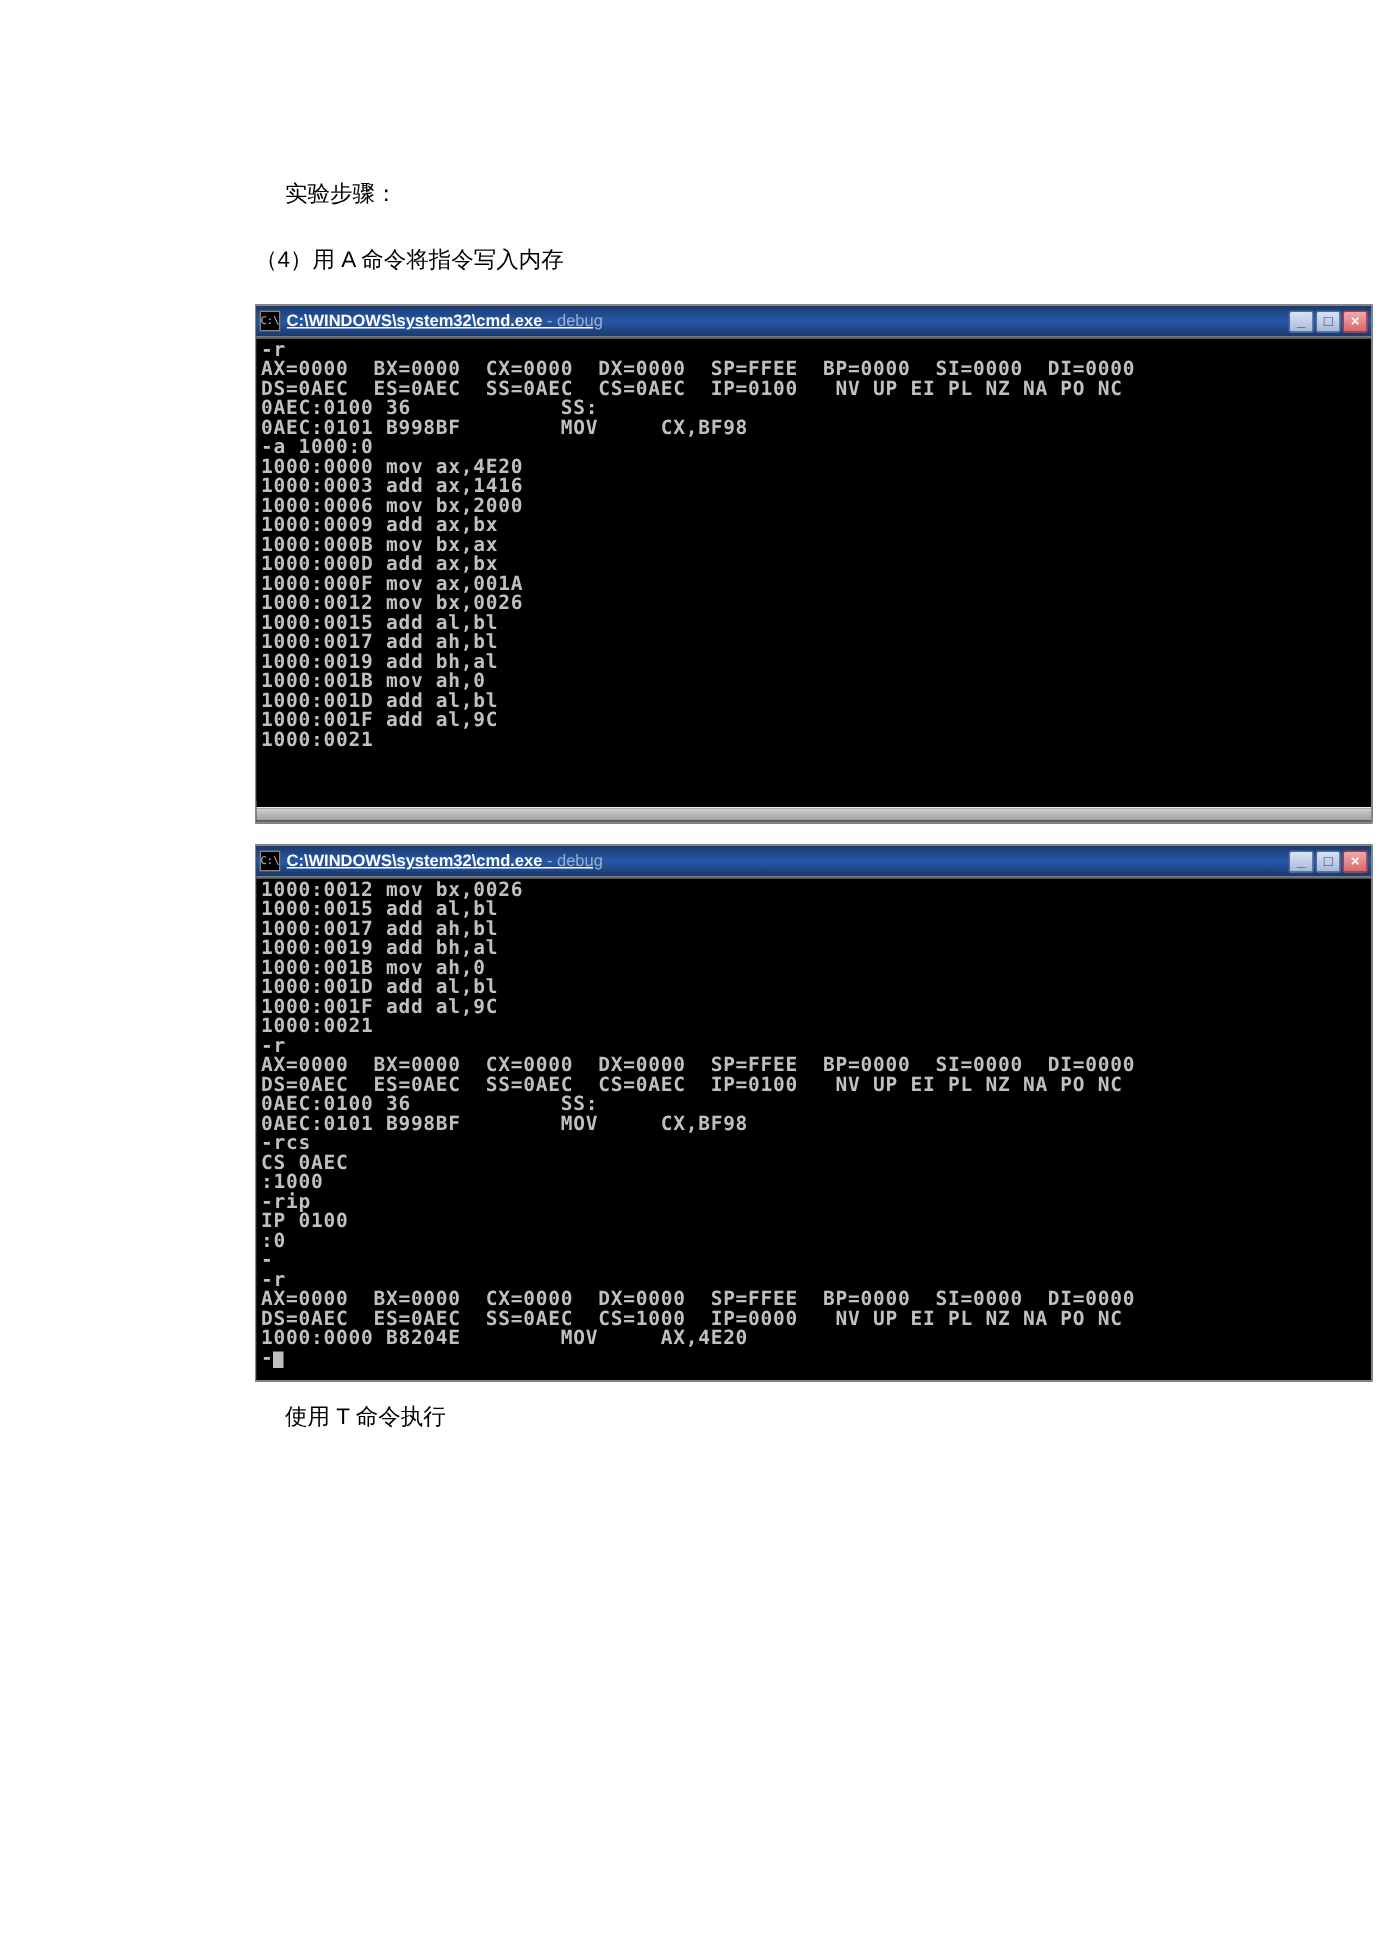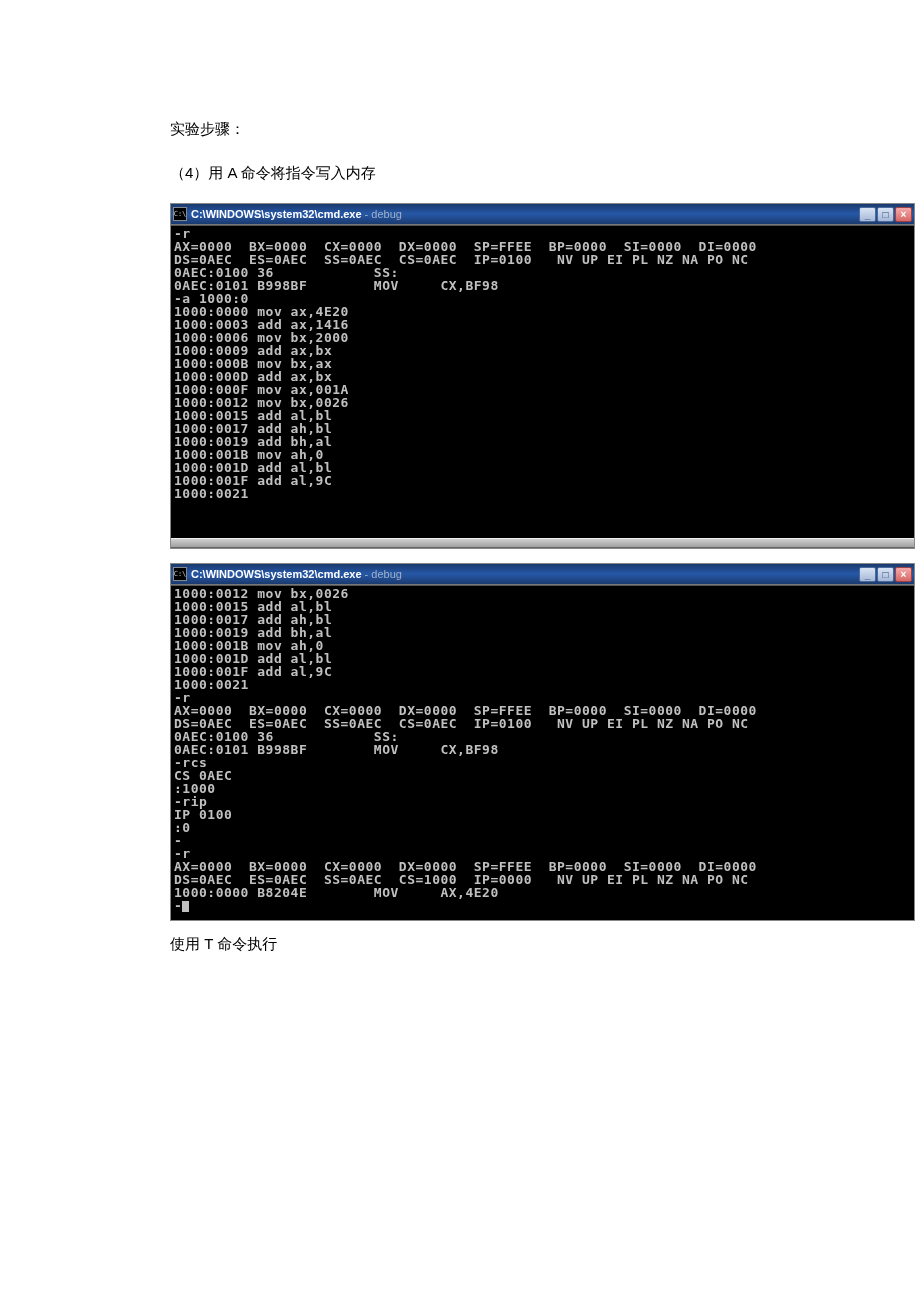--- a/index.html
+++ b/index.html
@@ -10,20 +10,21 @@
     body {
       background: #ffffff;
       font-family: "Microsoft YaHei", sans-serif;
       width: 920px;
       padding: 120px 170px 60px 170px;
     }
     .doc-text {
       font-size: 15px;
       color: #000;
       margin-bottom: 20px;
+      margin-left: 20px;
     }
     .doc-heading {
       font-size: 15px;
       color: #000;
       margin-bottom: 20px;
       margin-top: 25px;
     }
     .cmd-window {
       width: 745px;
       background: #000;
@@ -52,20 +53,21 @@
       display: flex;
       align-items: center;
       justify-content: center;
       font-family: "Terminal", monospace;
       font-weight: normal;
     }
     .titlebar-text {
       flex: 1;
       white-space: nowrap;
       overflow: hidden;
+      text-decoration: underline;
     }
     .titlebar-text .white { color: #fff; }
     .titlebar-text .gray { color: #a0b0c8; font-weight: normal; }
     .win-controls {
       display: flex;
       gap: 1px;
     }
     .win-btn {
       width: 17px;
       height: 15px;

